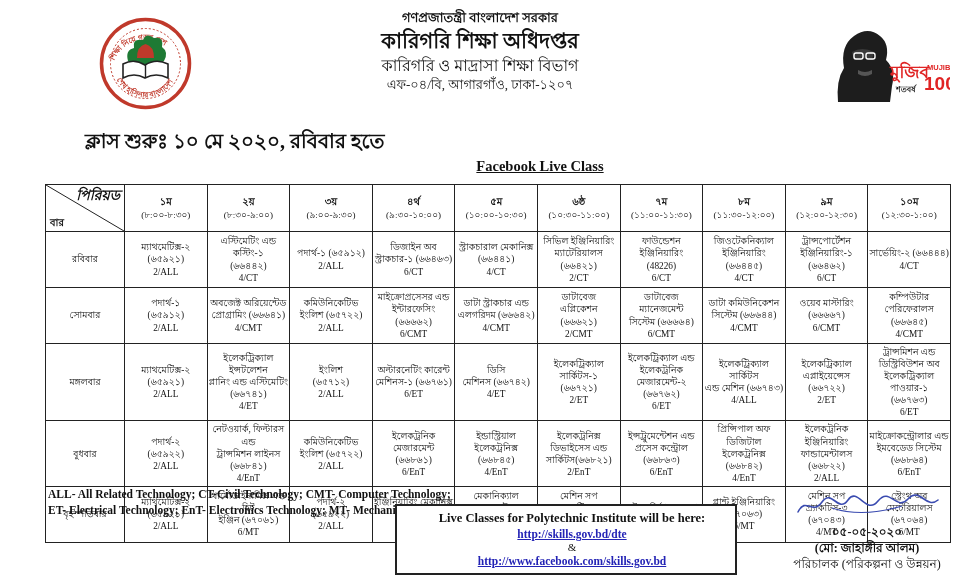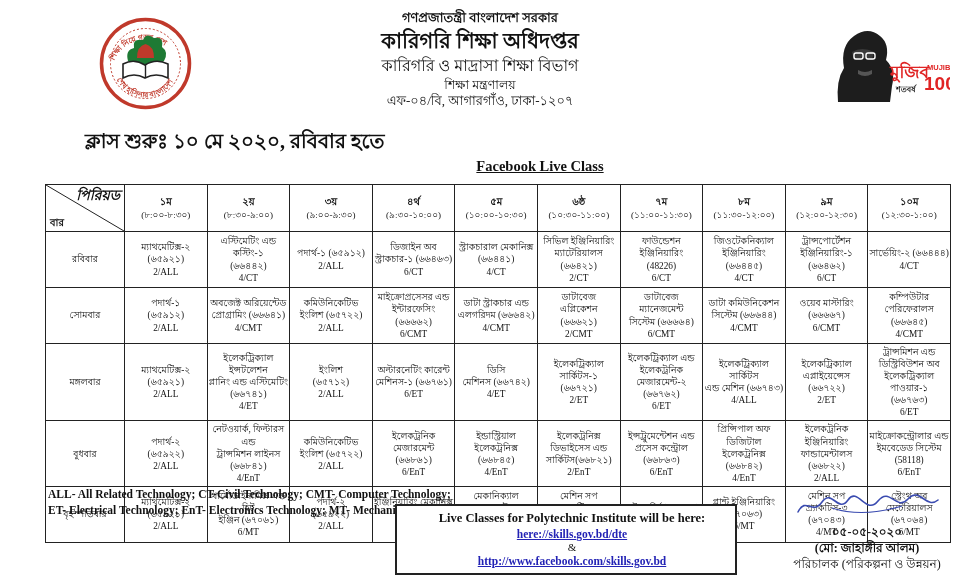--- a/index.html
+++ b/index.html
@@ -81,21 +81,20 @@
       <text x="66" y="70" font-size="8" font-weight="bold" fill="#1d1d1d" font-family="Liberation Serif, serif">শতবর্ষ</text>
       <text x="97" y="48" font-size="7.5" font-weight="bold" fill="#e02424" font-family="Liberation Sans, sans-serif">MUJIB</text>
       <text x="94" y="68" font-size="19" font-weight="bold" fill="#e02424" font-family="Liberation Sans, sans-serif">100</text>
     </svg>
   </div>
 
   <div class="gov-header">
     <div class="gov-line1">গণপ্রজাতন্ত্রী বাংলাদেশ সরকার</div>
     <div class="gov-line2">কারিগরি শিক্ষা অধিদপ্তর</div>
     <div class="gov-line3">কারিগরি ও মাদ্রাসা শিক্ষা বিভাগ</div>
-    <div class="gov-line4">শিক্ষা মন্ত্রণালয়</div>
     <div class="gov-line5">এফ-০৪/বি, আগারগাঁও, ঢাকা-১২০৭</div>
   </div>
 
   <div class="start-note">ক্লাস শুরুঃ ১০ মে ২০২০, রবিবার হতে</div>
   <div class="routine-title-wrap">
   </div>
   <div class="fb-live">Facebook Live Class</div>
 
   <div class="tbl-wrap">
     <table class="routine">
@@ -291,21 +290,21 @@
             <td class="cell">প্রিন্সিপাল অফ ডিজিটাল
 ইলেকট্রনিক্স (৬৬৮৪২)
 4/EnT</td>
             <td class="cell">ইলেকট্রনিক
 ইঞ্জিনিয়ারিং
 ফান্ডামেন্টালস
 (৬৬৮২২)
 2/ALL</td>
             <td class="cell">মাইক্রোকন্ট্রোলার এন্ড
 ইমবেডেড সিস্টেম
-(58118)
+(৬৬৮৬৪)
 6/EnT</td>
           </tr>
           <tr class="body-row">
             <td class="day">বৃহস্পতিবার</td>
             <td class="cell">ম্যাথমেটিক্স-২
 (৬৫৯২১)
 2/ALL</td>
             <td class="cell">থার্মোডাইনামিক্স এন্ড হিট
 ইঞ্জিন (৬৭০৬১)
 6/MT</td>
@@ -340,21 +339,21 @@
     </table>
   </div>
 
   <div class="legend">
     <div>ALL- All Related Technology; CT-Civil Technology; CMT- Computer Technology;</div>
     <div>ET- Electrical Technology; EnT- Electronics Technology; MT- Mechanical Technology</div>
   </div>
 
   <div class="live-box">
     <div class="live-head">Live Classes for Polytechnic Institute will be here:</div>
-    <a href="#" class="live-link" style="color:#2323b5">here://skills.gov.bd/dte</a>
+    <a href="#" class="live-link" style="color:#2323b5">http://skills.gov.bd/dte</a>
     <div class="live-amp">&amp;</div>
     <a href="#" class="live-link" style="color:#2323b5">http://www.facebook.com/skills.gov.bd</a>
   </div>
 
   <div class="sign-block">
     <svg width="150" height="26" viewBox="0 0 150 26">
       <path d="M6 20 C14 4 20 24 30 10 S46 22 56 8 S74 24 86 9 S104 20 116 7 S134 18 146 8" fill="none" stroke="#3a4bb0" stroke-width="1.6" stroke-linecap="round"></path>
       <path d="M40 16 Q70 26 110 14" fill="none" stroke="#3a4bb0" stroke-width="1.1"></path>
     </svg>
     <div class="sign-date">০৫-০৫-২০২০</div>

